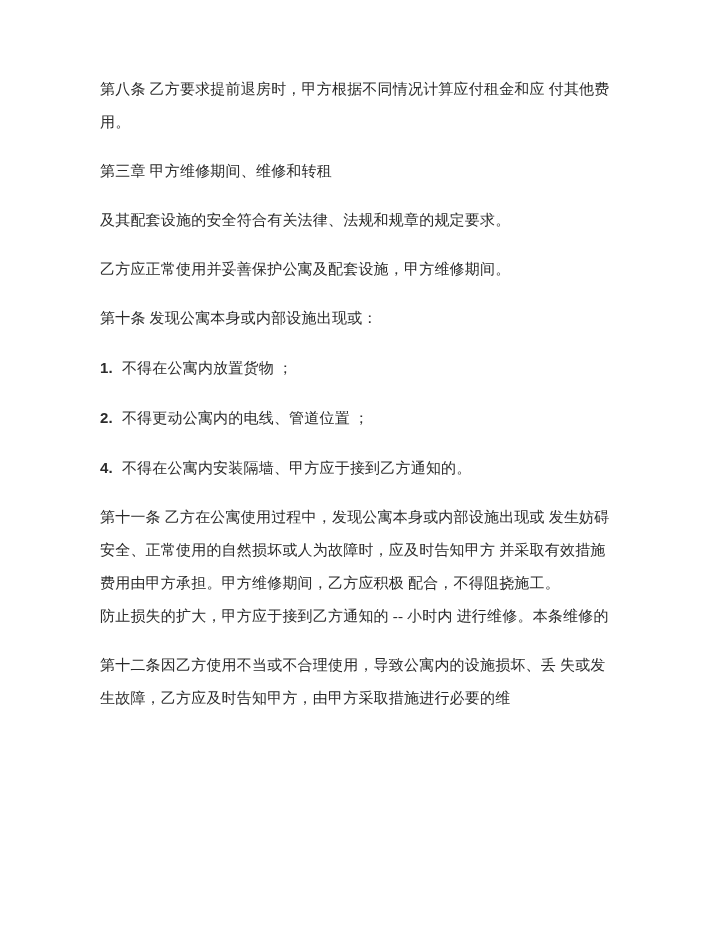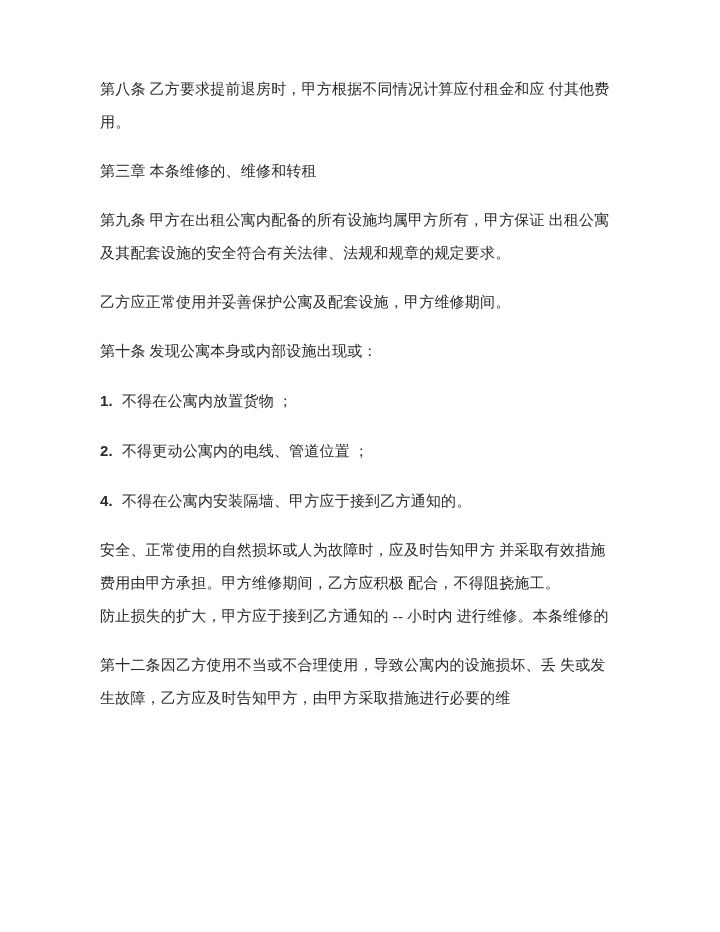--- a/index.html
+++ b/index.html
@@ -41,42 +41,42 @@
 </head>
 <body>
 
 <div class="page">
   <div class="doc">
       <div class="block">
         <div class="line">第八条 乙方要求提前退房时，甲方根据不同情况计算应付租金和应 付其他费</div>
         <div class="line">用。</div>
       </div>
       <div class="block">
-        <div class="line">第三章 本条维修的、维修和转租</div>
+        <div class="line">第三章 甲方维修期间、维修和转租</div>
       </div>
       <div class="block">
-        <div class="line">第九条 甲方在出租公寓内配备的所有设施均属甲方所有，甲方保证 出租公寓</div>
         <div class="line">及其配套设施的安全符合有关法律、法规和规章的规定要求。</div>
       </div>
       <div class="block">
         <div class="line">乙方应正常使用并妥善保护公寓及配套设施，甲方维修期间。</div>
       </div>
       <div class="block">
         <div class="line">第十条 发现公寓本身或内部设施出现或：</div>
       </div>
       <div class="block">
         <div class="line"><span class="num">1.</span><span>不得在公寓内放置货物 ；</span></div>
       </div>
       <div class="block">
         <div class="line"><span class="num">2.</span><span>不得更动公寓内的电线、管道位置 ；</span></div>
       </div>
       <div class="block">
         <div class="line"><span class="num">4.</span><span>不得在公寓内安装隔墙、甲方应于接到乙方通知的。</span></div>
       </div>
       <div class="block">
+        <div class="line">第十一条 乙方在公寓使用过程中，发现公寓本身或内部设施出现或 发生妨碍</div>
         <div class="line">安全、正常使用的自然损坏或人为故障时，应及时告知甲方 并采取有效措施</div>
         <div class="line">费用由甲方承担。甲方维修期间，乙方应积极 配合，不得阻挠施工。</div>
         <div class="line">防止损失的扩大，甲方应于接到乙方通知的 -- 小时内 进行维修。本条维修的</div>
       </div>
       <div class="block">
         <div class="line">第十二条因乙方使用不当或不合理使用，导致公寓内的设施损坏、丢 失或发</div>
         <div class="line">生故障，乙方应及时告知甲方，由甲方采取措施进行必要的维</div>
       </div>
     </div>
 </div>

